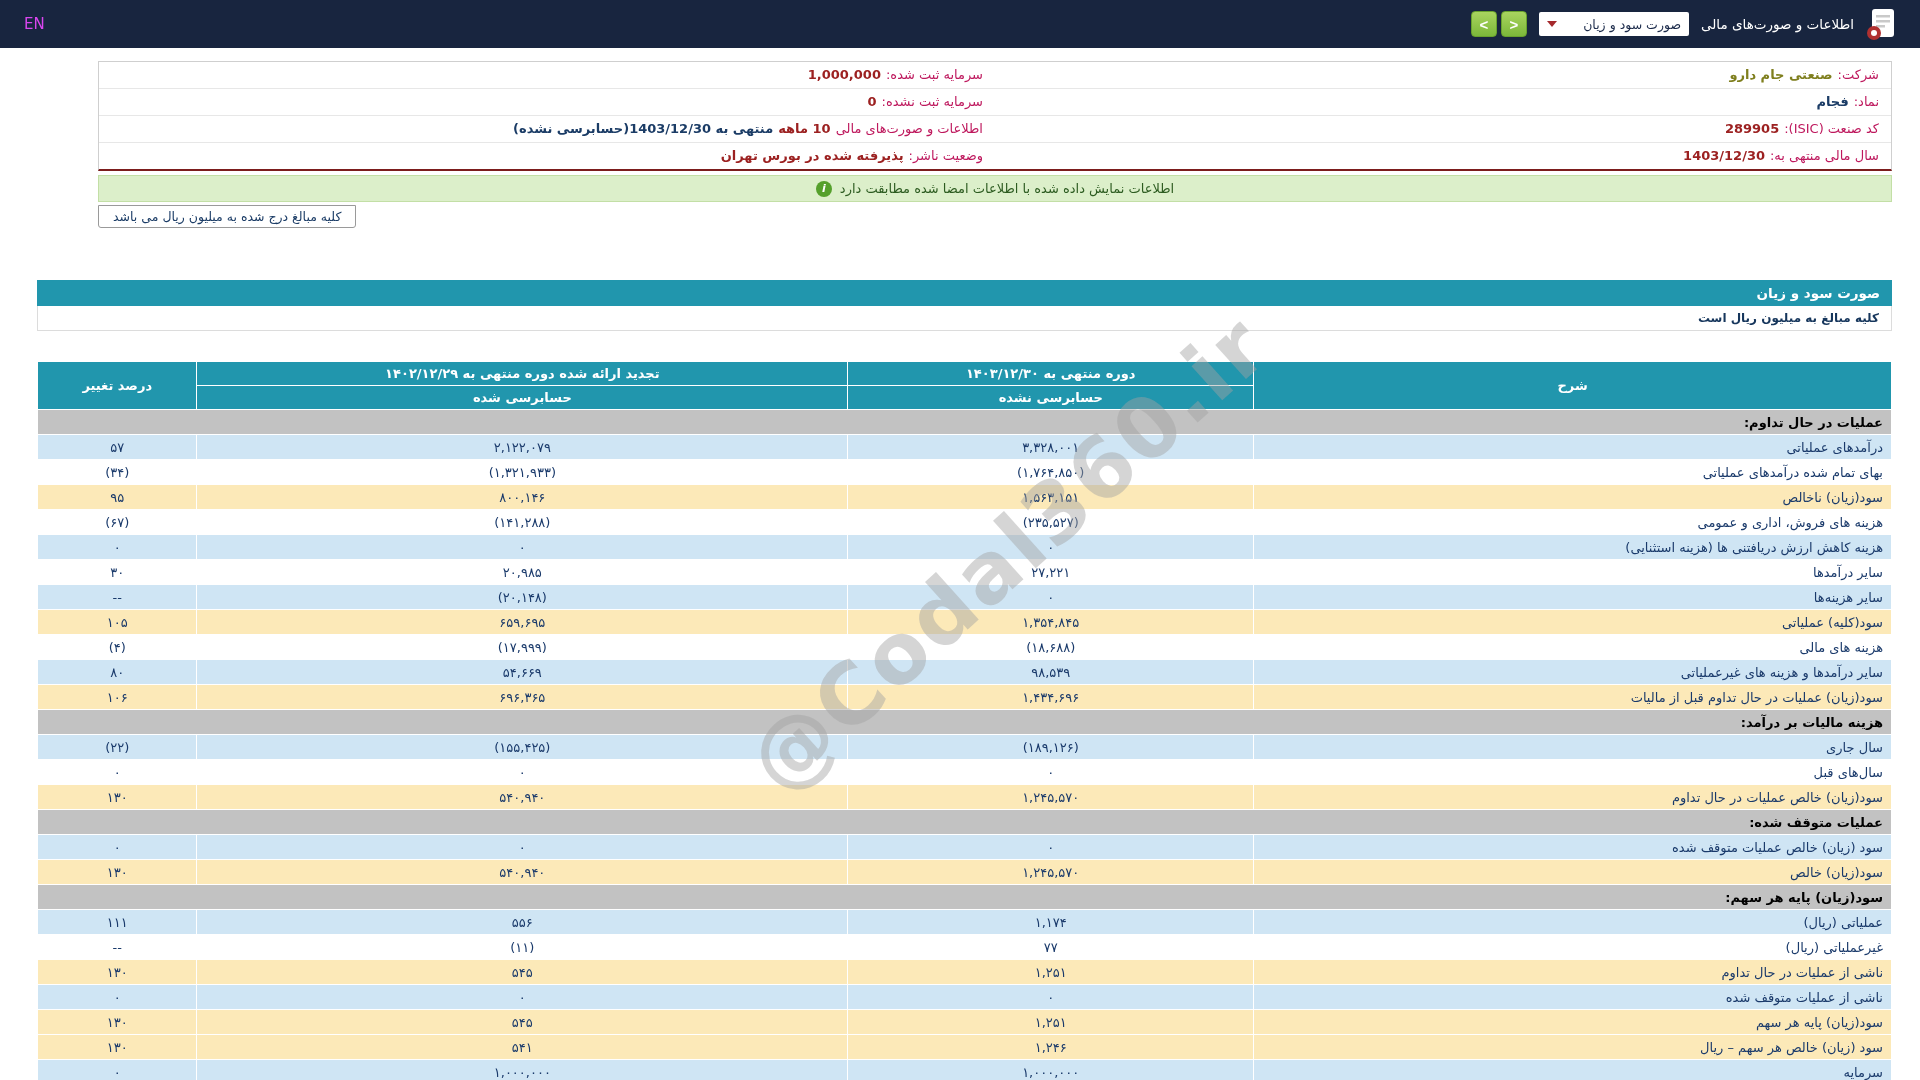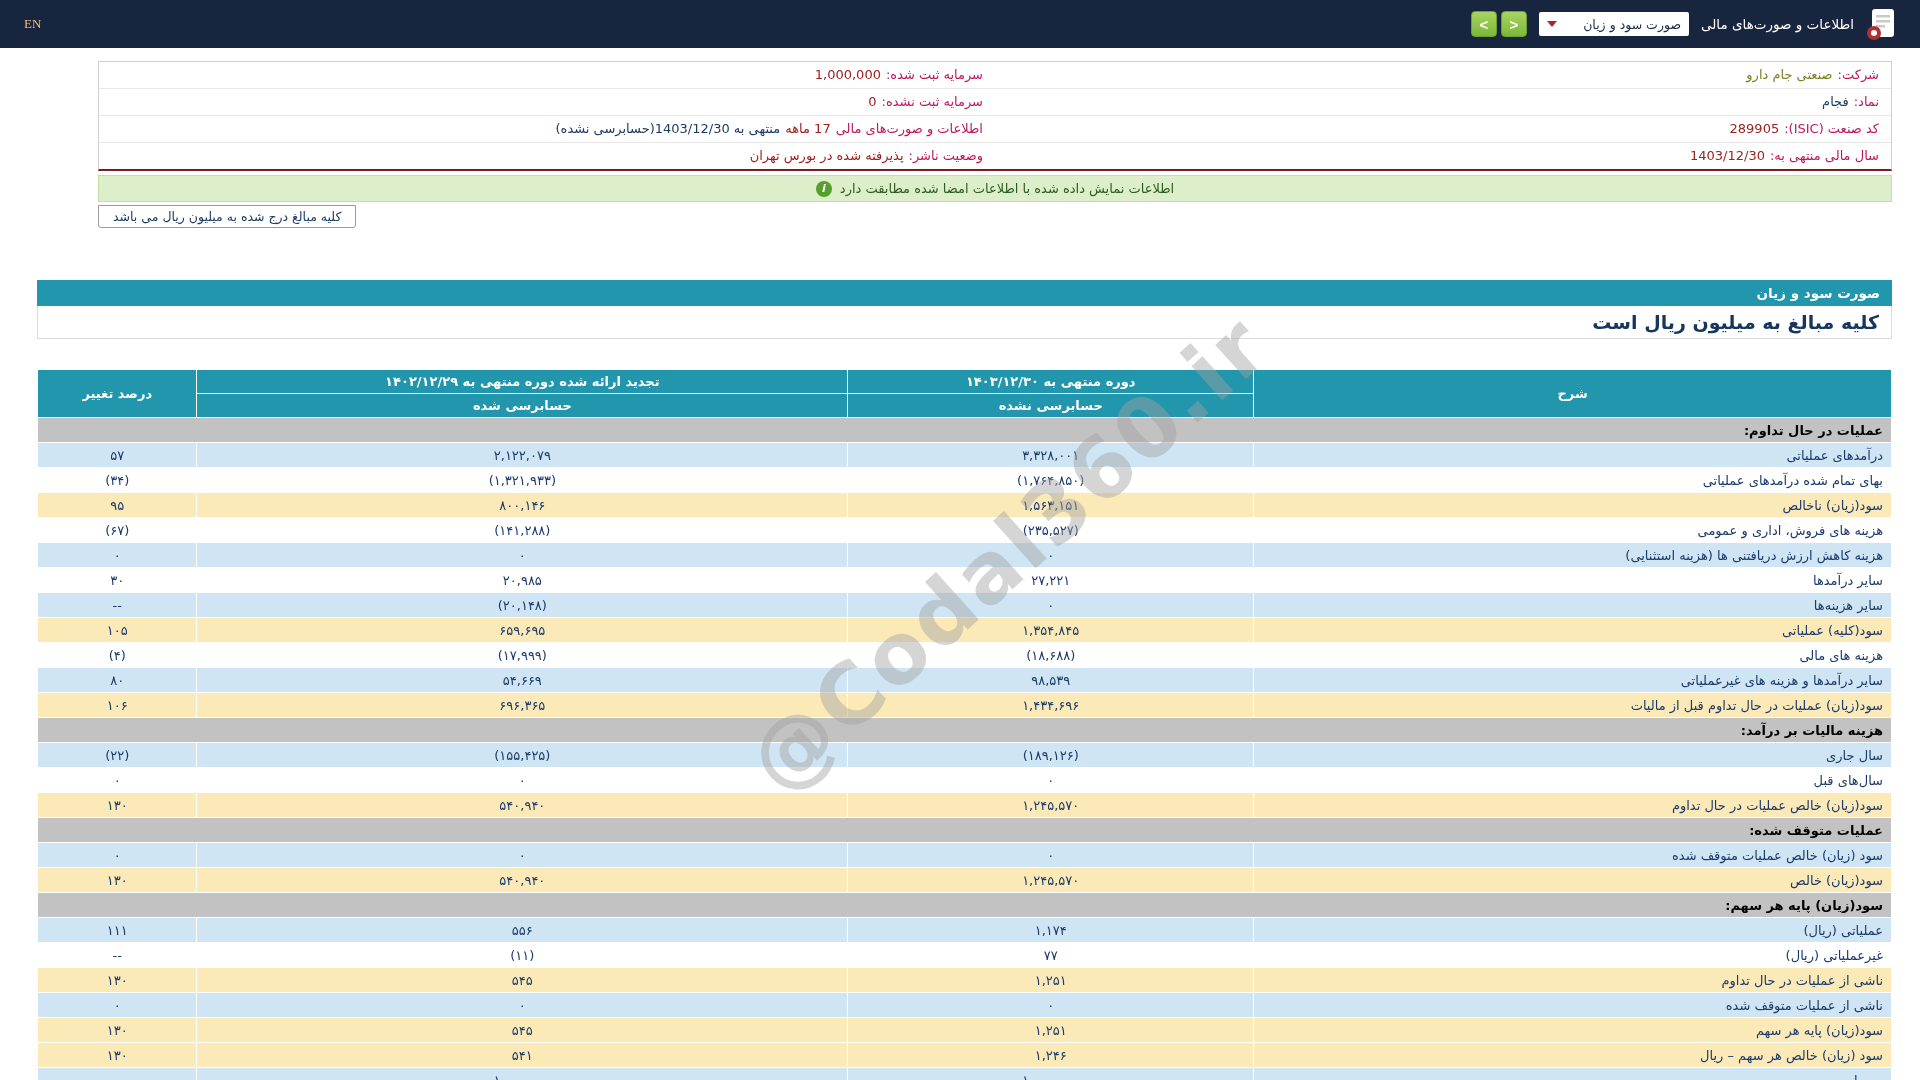--- a/index.html
+++ b/index.html
@@ -32,37 +32,37 @@
   }
   .nav-btns { display: flex; gap: 4px; }
   .nav-btn {
     width: 26px; height: 26px; direction: ltr;
     background: linear-gradient(#a9d45f, #7cb83a);
     border: 1px solid #69a22d; border-radius: 4px;
     color: #ffffff; font-weight: bold; font-size: 15px; line-height: 1;
     display: flex; align-items: center; justify-content: center; cursor: pointer;
     padding: 0;
   }
-  .en-link { color: #fdba74; font-size: 13px; margin-inline-start: auto; cursor: pointer; font-family: Liberation Serif, serif; }
+  .en-link { color: #d946ef; font-size: 15px; margin-inline-start: auto; cursor: pointer; }
 
   
   .company-info {
     margin: 13px 28px 0 98px;
     border: 1px solid #cfcfcf;
     border-bottom: 2px solid #7c1d1d;
     background: #ffffff;
   }
   .info-row { display: flex; border-bottom: 1px solid #e7e7e7; }
   .info-row:last-child { border-bottom: none; }
   .info-cell {
     width: 50%; display: flex; align-items: center; gap: 5px;
     padding: 4px 12px; font-size: 13px; line-height: 18px;
   }
   .info-label { color: #be185d; }
-  .info-value { font-weight: normal; }
+  .info-value { font-weight: bold; }
   .info-value.olive  { color: #7f7f1e; }
   .info-value.maroon { color: #9c2121; }
   .info-value.dark   { color: #1b3c66; }
 
   
   .notice-bar {
     margin: 4px 28px 0 98px;
     background: #dcefca; border: 1px solid #c3dfa6;
     height: 27px; display: flex; align-items: center; justify-content: center;
     gap: 8px; font-size: 13px; color: #2d5c21;
@@ -83,21 +83,21 @@
   }
 
   
   .statement { margin: 52px 28px 0 37px; position: relative; }
   .stmt-title {
     background: #2196ad; color: #ffffff;
     font-weight: bold; font-size: 13.5px; padding: 5px 12px;
   }
   .stmt-subtitle {
     background: #ffffff; border: 1px solid #dcdcdc; border-top: none;
-    font-weight: bold; font-size: 19px; color: #16365c; padding: 5px 12px;
+    font-weight: bold; font-size: 12px; color: #16365c; padding: 5px 12px;
   }
   .stmt-table {
     width: 100%; border-collapse: collapse; table-layout: fixed; margin-top: 30px;
   }
   .stmt-table th {
     background: #2196ad; color: #ffffff; border: 1px solid #ffffff;
     font-size: 13px; font-weight: bold; text-align: center; padding: 4px 6px;
   }
   .stmt-table td {
     border: 1px solid #ffffff; font-size: 13px; color: #1a3a6b;
@@ -166,21 +166,21 @@
         <span class="info-value maroon">0</span>
       </div>
     </div>
     <div class="info-row">
       <div class="info-cell">
         <span class="info-label">کد صنعت (ISIC):</span>
         <span class="info-value maroon">289905</span>
       </div>
       <div class="info-cell">
         <span class="info-label">اطلاعات و صورت‌های مالی</span>
-        <span class="info-value maroon">17 ماهه</span>
+        <span class="info-value maroon">10 ماهه</span>
         <span class="info-value dark">منتهی به 1403/12/30(حسابرسی نشده)</span>
       </div>
     </div>
     <div class="info-row">
       <div class="info-cell">
         <span class="info-label">سال مالی منتهی به:</span>
         <span class="info-value maroon">1403/12/30</span>
       </div>
       <div class="info-cell">
         <span class="info-label">وضعیت ناشر:</span>

